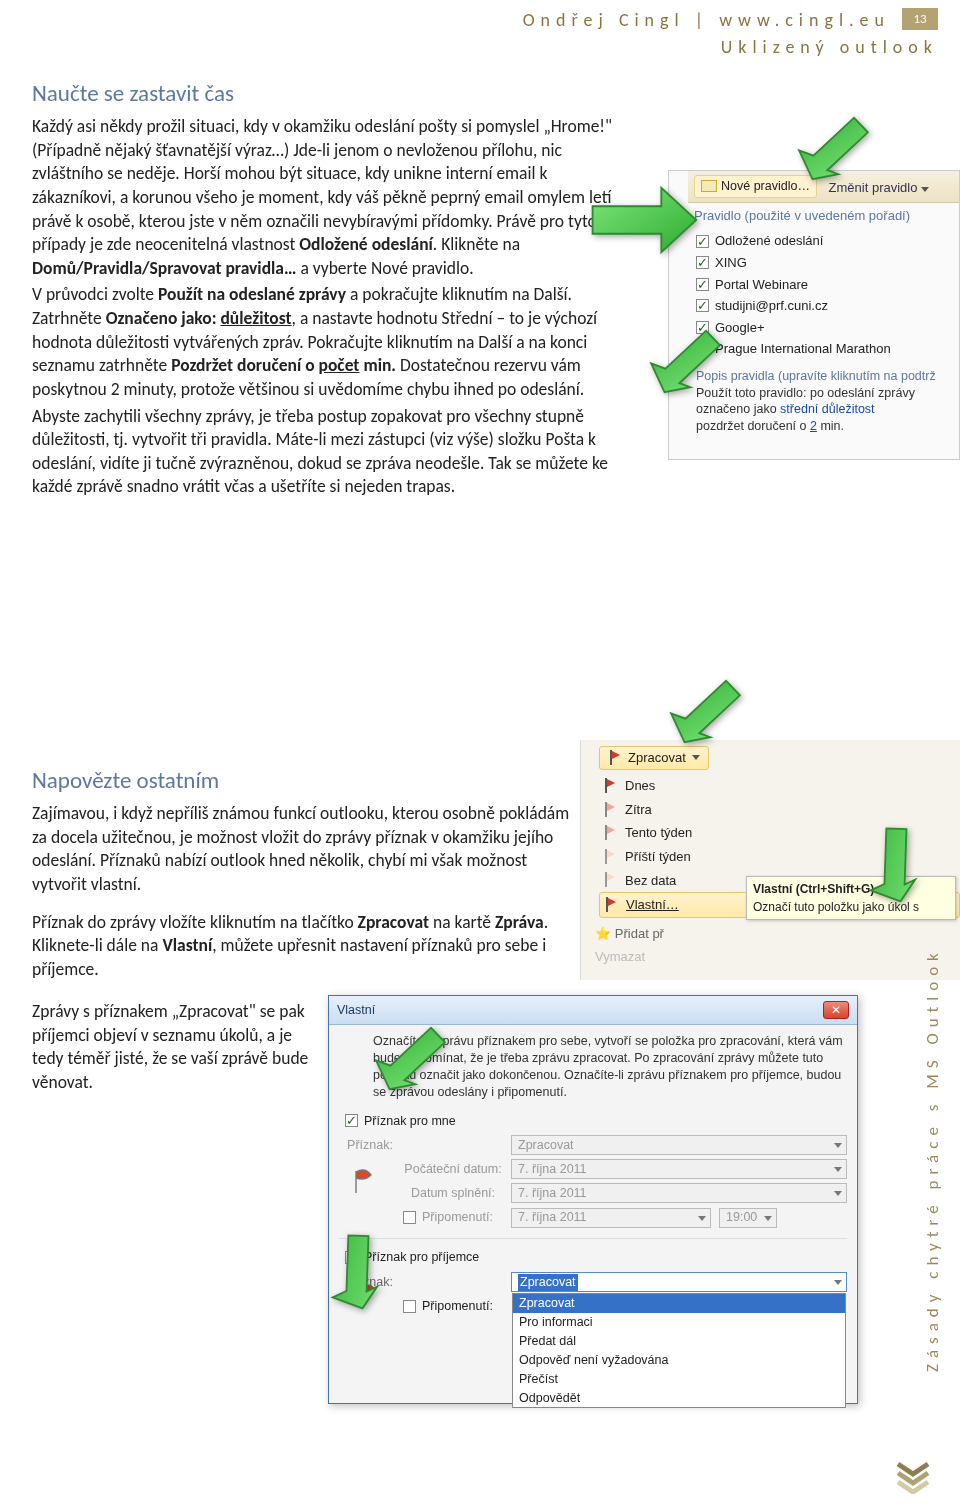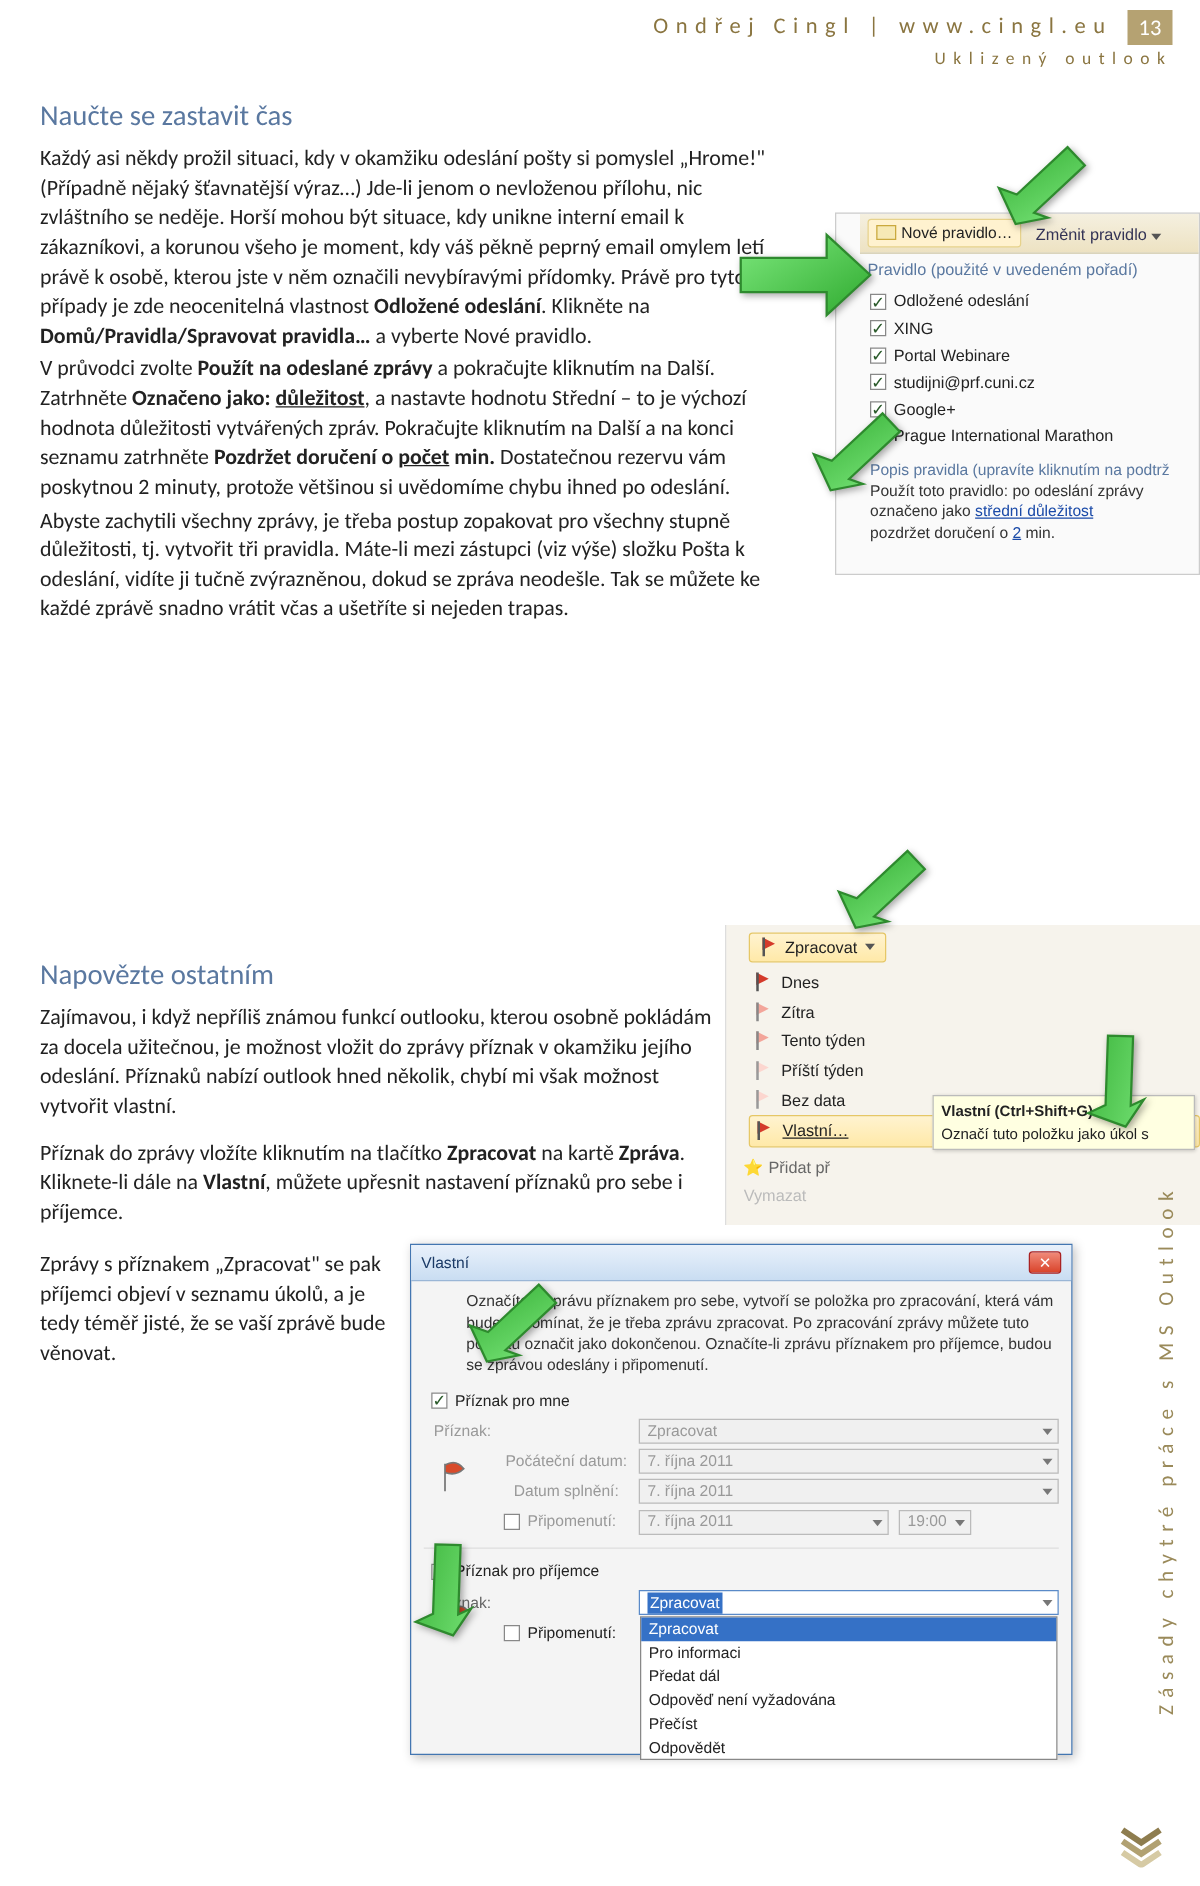--- a/index.html
+++ b/index.html
@@ -10,22 +10,22 @@
     color: #222;
     margin: 0;
     padding: 0;
     width: 960px;
     position: relative;
     background: #fff;
   }
   .page { position: relative; width: 960px; min-height: 1509px; }
   .header { position: absolute; top: 8px; right: 22px; text-align: right; }
   .header-line1 { color: #8a7540; letter-spacing: 6px; font-size: 18px; display: inline-block; }
-  .header-page { display: inline-block; width: 36px; text-align: center; color: #fff; background: #b5a272; font-size: 18px; margin-left: 8px; vertical-align: top; padding: 2px 0; }
-  .header-line2 { color: #8a7540; letter-spacing: 6px; font-size: 14px; margin-top: 2px; }
+  .header-page { display: inline-block; width: 36px; text-align: center; color: #fff; background: #b5a272; font-size: 13px; margin-left: 8px; vertical-align: top; padding: 2px 0; }
+  .header-line2 { color: #8a7540; letter-spacing: 6px; font-size: 18px; margin-top: 2px; }
   .content { position: absolute; left: 32px; top: 78px; width: 600px; }
   h2 { color: #5a78a0; font-weight: 400; font-size: 23px; margin: 0 0 6px 0; }
   p { margin: 0 0 2px 0; }
   .para { margin-bottom: 3px; }
   .content2 { position: absolute; left: 32px; top: 765px; width: 540px; }
   .content3 { position: absolute; left: 32px; top: 1000px; width: 290px; }
   .b { font-weight: 700; }
   .u { text-decoration: underline; }
 
   
@@ -155,21 +155,21 @@
           <span>Google+</span>
         </div>
       <div class="item">
           <span class="chk on"></span>
           <span>Prague International Marathon</span>
         </div>
     </div>
     <div class="desc">
       <div style="color:#5a78a0">Popis pravidla (upravíte kliknutím na podtrž</div>
       <div>Použít toto pravidlo: po odeslání zprávy</div>
-      <div><span>označeno jako </span><span style="color:#1a4aa8;text-decoration:underline">střední důležitost</span></div>
+      <div><span>označeno jako </span><span style="color:#1a4aa8;">střední důležitost</span></div>
       <div><span>pozdržet doručení o </span><span style="color:#1a4aa8;text-decoration:underline">2</span><span> min.</span></div>
     </div>
   </div>
 
   <div class="arrow" style="left:788px;top:105px;">
     <svg viewBox="0 0 100 100">
         <path class="green-arrow-path" d="M70 10 L95 35 L78 35 L50 90 L30 80 L58 25 L45 25 Z" transform="rotate(200 55 50)"></path>
       </svg>
   </div>
   <div class="arrow" style="left:588px;top:180px;width:110px;height:80px">

